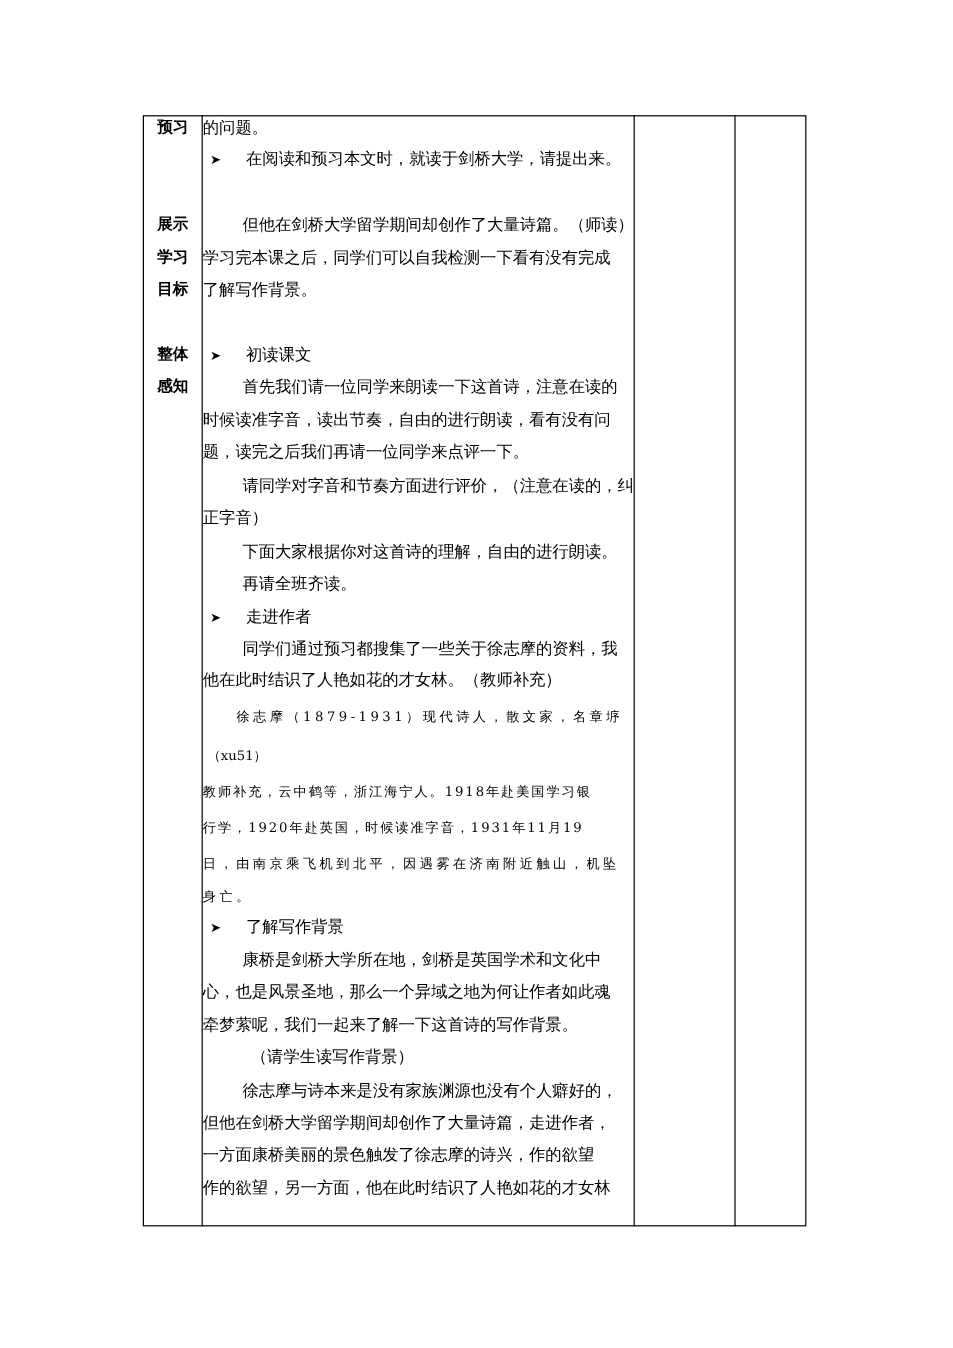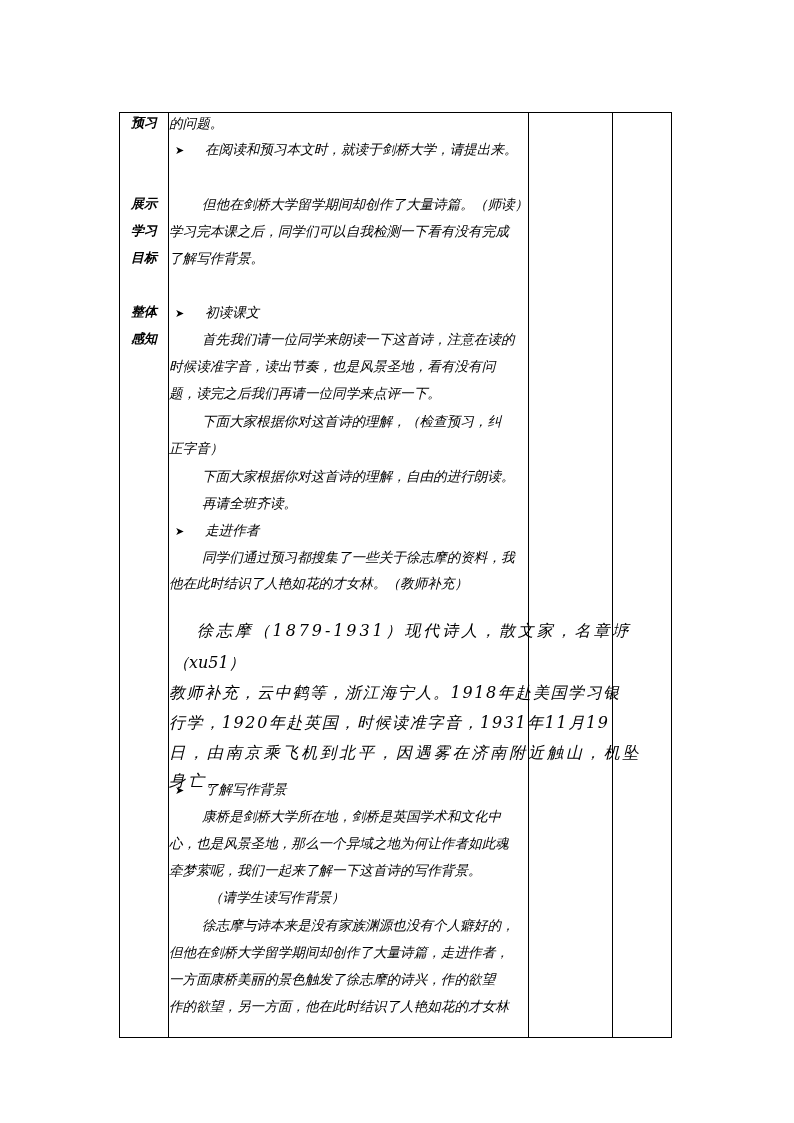--- a/index.html
+++ b/index.html
@@ -1,29 +1,29 @@
 <!DOCTYPE html>
 <html><head>
 <meta charset="utf-8">
 <style>
   html, body { margin: 0; padding: 0; background: #ffffff; }
   body { width: 794px; height: 1123px; position: relative; overflow: hidden;
          font-family: "DejaVu Sans", "Liberation Sans", sans-serif; color: #000; }
-  .page { position: absolute; left: 0; top: 16px; width: 794px; height: 914px; font-style: italic; }
+  .page { position: absolute; left: 0; top: 0; width: 794px; height: 914px; }
   .tbl { position: absolute; left: 119px; top: 96px; width: 553px; height: 926px;
          border: 1px solid #000; box-sizing: border-box; }
   .vline { position: absolute; top: 96px; width: 1px; height: 926px; background: #000; }
   .col-label { position: absolute; left: 120px; top: 96px; width: 48px; }
   .col-body  { position: absolute; left: 169px; top: 96px; width: 359px; }
   .line { position: absolute; left: 0; white-space: nowrap; font-size: 13.6px; line-height: 18px; height: 18px; }
   .label { position: absolute; left: 0; width: 48px; text-align: center; font-weight: bold;
            font-size: 13px; line-height: 18px; white-space: nowrap; letter-spacing: 0; }
   .ind { padding-left: 33px; }
   .bullet-wrap { display: inline-block; width: 30px; padding-left: 6px; font-size: 11px; }
-  .bio { font-family: "DejaVu Serif", "Liberation Serif", serif; font-size: 16px; letter-spacing: 2.9px; margin-top: 17px; }
+  .bio { font-family: "DejaVu Serif", "Liberation Serif", serif; font-size: 11px; letter-spacing: 2.9px; }
   .bio.tight { letter-spacing: 1.6px; }
 </style>
 </head>
 <body>
 
 <div class="page">
   <div class="tbl"></div>
   <div class="vline" style="left:168px"></div>
   <div class="vline" style="left:528px"></div>
   <div class="vline" style="left:612px"></div>
@@ -40,23 +40,23 @@
   <div class="col-body">
     <div class="line" style="top:2px">的问题。</div>
     <div class="line" style="top:28px"><span class="bullet-wrap">➤</span><span>在阅读和预习本文时，就读于剑桥大学，请提出来。</span></div>
 
     <div class="line ind" style="top:83px">但他在剑桥大学留学期间却创作了大量诗篇。（师读）</div>
     <div class="line" style="top:110px">学习完本课之后，同学们可以自我检测一下看有没有完成</div>
     <div class="line" style="top:137px">了解写作背景。</div>
 
     <div class="line" style="top:191px"><span class="bullet-wrap">➤</span><span>初读课文</span></div>
     <div class="line ind" style="top:218px">首先我们请一位同学来朗读一下这首诗，注意在读的</div>
-    <div class="line" style="top:245px">时候读准字音，读出节奏，也是风景圣地，看有没有问</div>
+    <div class="line" style="top:245px">时候读准字音，读出节奏，自由的进行朗读，看有没有问</div>
     <div class="line" style="top:272px">题，读完之后我们再请一位同学来点评一下。</div>
-    <div class="line ind" style="top:300px">下面大家根据你对这首诗的理解，（检查预习，纠</div>
+    <div class="line ind" style="top:300px">请同学对字音和节奏方面进行评价，（注意在读的，纠</div>
     <div class="line" style="top:327px">正字音）</div>
     <div class="line ind" style="top:355px">下面大家根据你对这首诗的理解，自由的进行朗读。</div>
     <div class="line ind" style="top:382px">再请全班齐读。</div>
     <div class="line" style="top:409px"><span class="bullet-wrap">➤</span><span>走进作者</span></div>
     <div class="line ind" style="top:436px">同学们通过预习都搜集了一些关于徐志摩的资料，我</div>
     <div class="line" style="top:462px">他在此时结识了人艳如花的才女林。（教师补充）</div>
 
     <div class="line bio ind" style="top:493px; padding-left:28px">徐志摩（1879-1931）现代诗人，散文家，名章垿</div>
     <div class="line bio" style="top:525px; letter-spacing:0; padding-left:4px">（xu51）</div>
     <div class="line bio tight" style="top:555px">教师补充，云中鹤等，浙江海宁人。1918年赴美国学习银</div>

